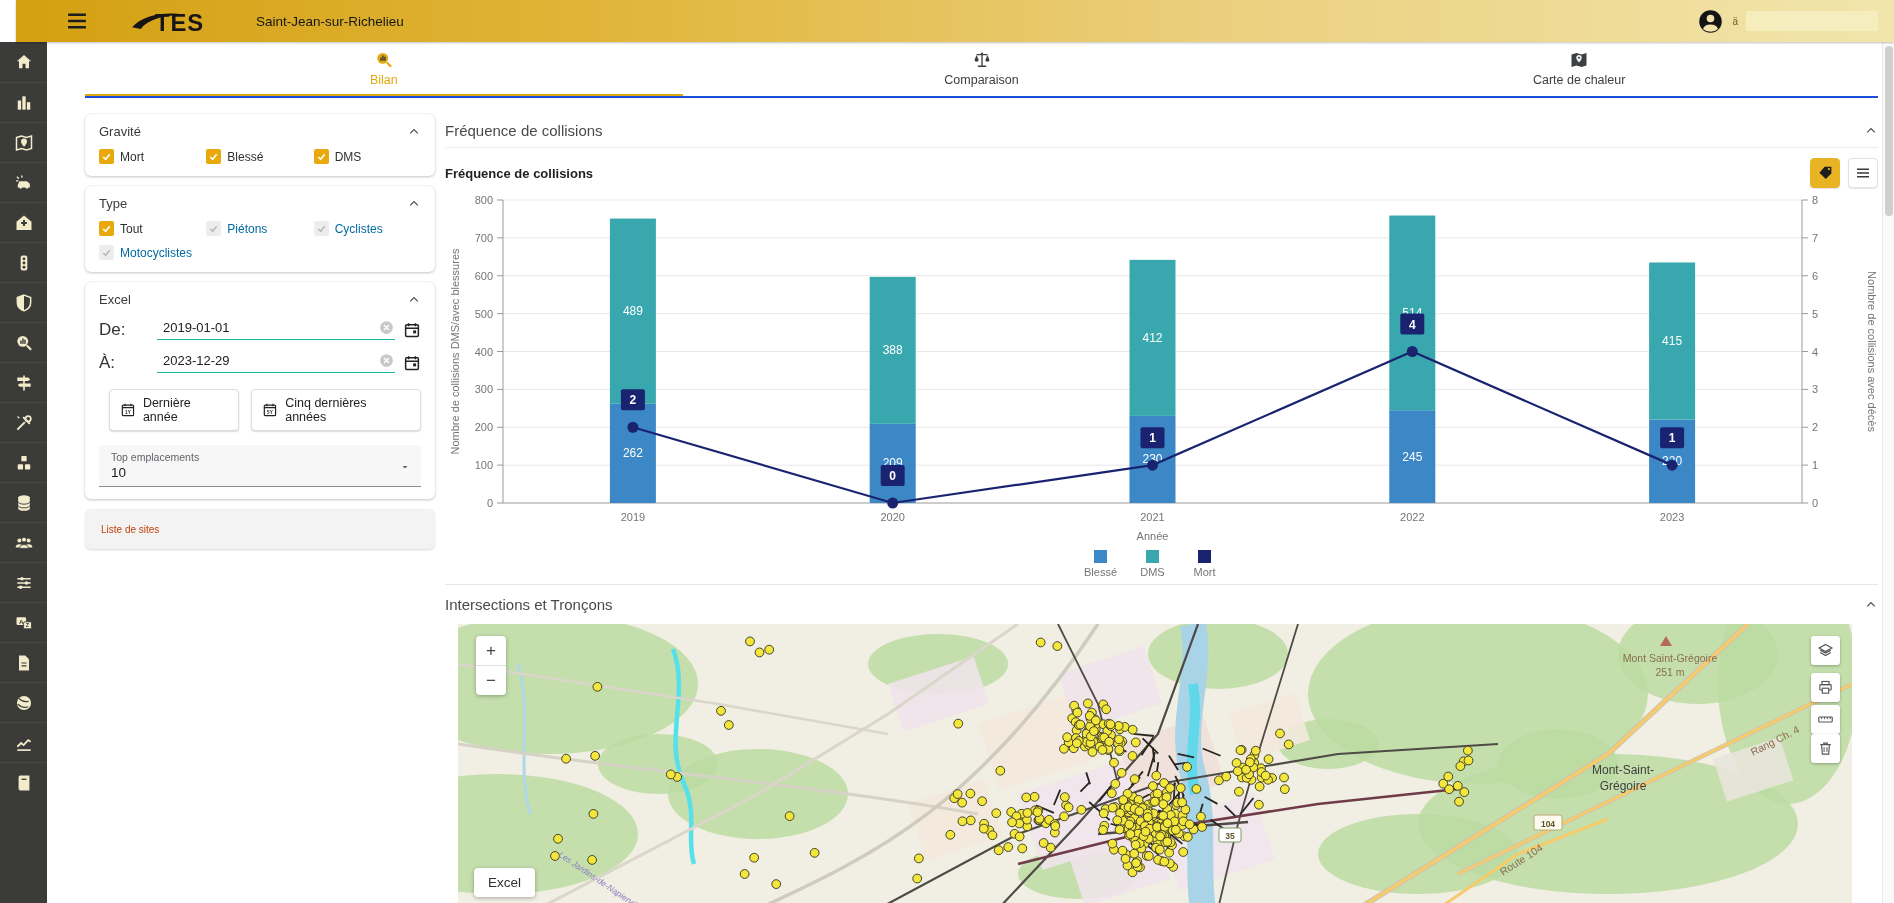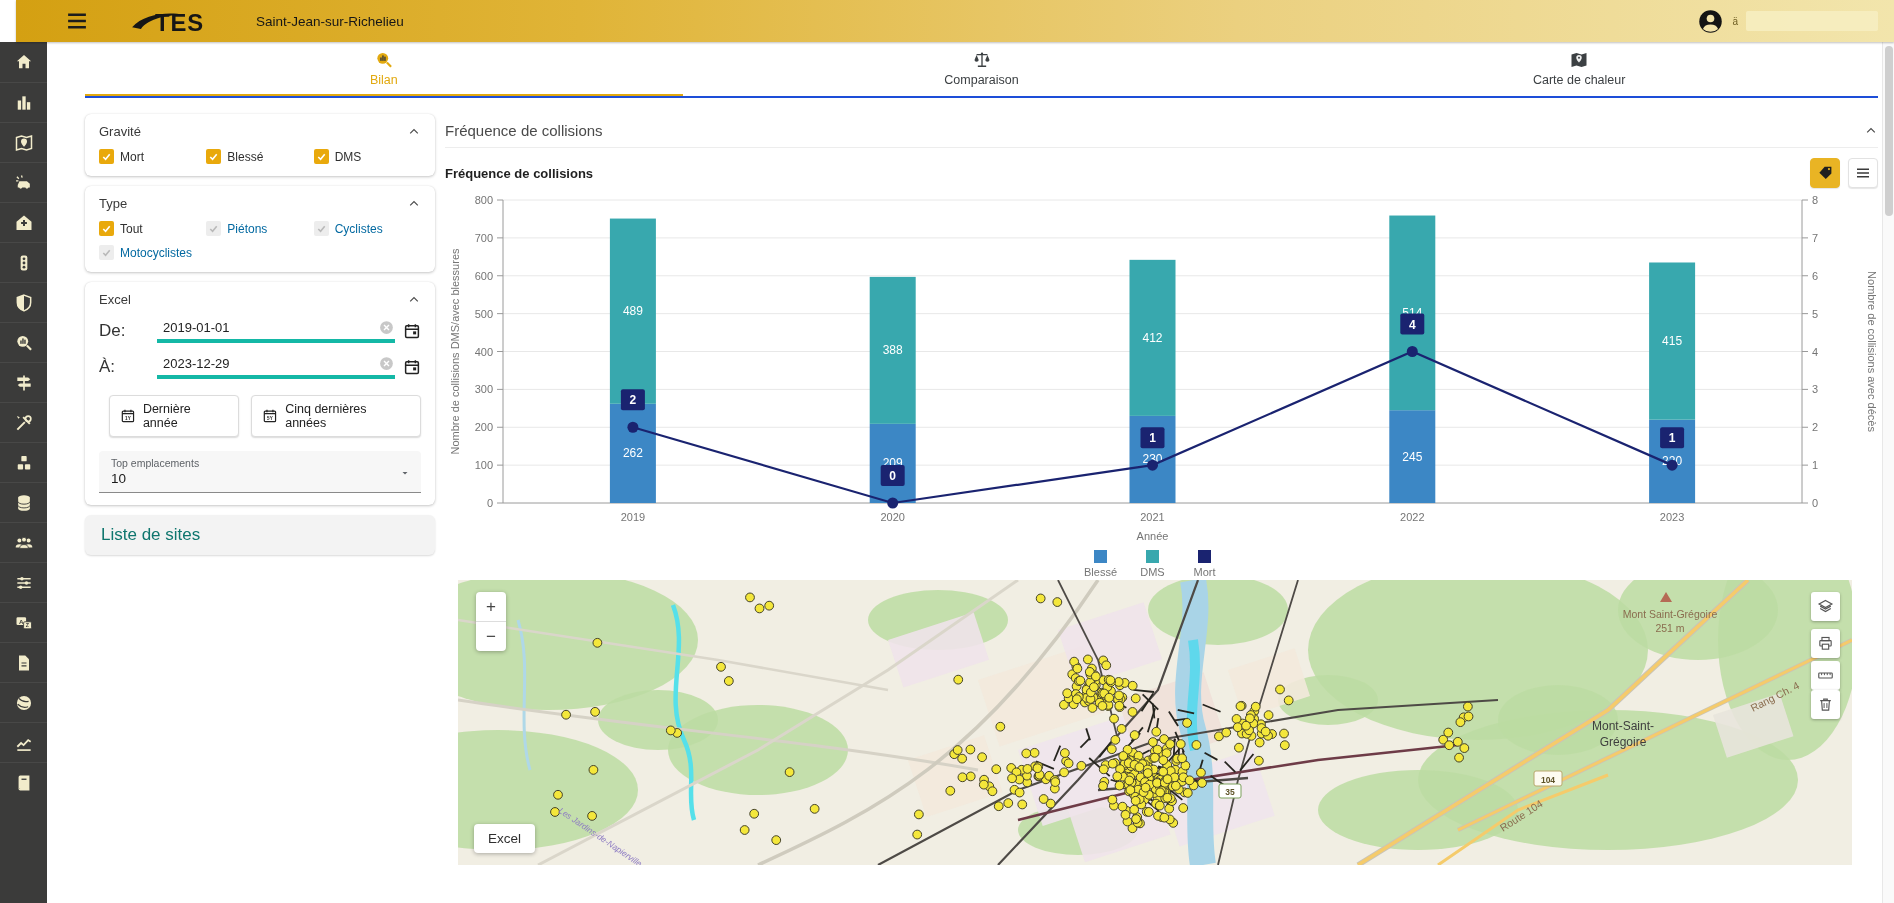--- a/index.html
+++ b/index.html
@@ -47,35 +47,35 @@
   .opts { display:grid; grid-template-columns:1fr 1fr 1fr; row-gap:9px; margin-top:10px; }
   .opt { display:flex; align-items:center; gap:6px; font-size:12px; color:#2F2F2F; cursor:pointer; }
   .opt.dis { color:#0369a1; cursor:default; }
   .cb { width:15px; height:15px; border-radius:2px; display:flex; align-items:center; justify-content:center; flex:none; }
   .cb svg { width:11px; height:11px; }
   .cbg { background:#E9A90C; color:#FFF; }
   .cbd { background:#EDEDED; color:#B9B9B9; }
 
   .frow { margin-top:12px; display:flex; align-items:center; }
   .flabel { width:58px; font-size:17px; color:#333; }
-  .dinput { flex:1; display:flex; align-items:center; border-bottom:4px solid #14b8a6; padding-bottom:3px; }
+  .dinput { flex:1; display:flex; align-items:center; border-bottom:1px solid #14b8a6; padding-bottom:3px; }
   .dval { flex:1; font-size:13px; color:#222; padding-left:6px; }
   .clr { width:17px; height:17px; cursor:pointer; }
   .calbtn { width:18px; height:18px; color:#222; margin-left:8px; cursor:pointer; }
   .btnrow { display:flex; gap:12px; margin:16px 0 4px 10px; }
   .fbtn { display:flex; align-items:center; gap:7px; border:1px solid #DCDCDC; border-radius:4px;
     padding:6px 10px; font-size:12.5px; color:#222; background:#fff; box-shadow:0 1px 1.5px rgba(0,0,0,.15); cursor:pointer; }
   .bic { width:16px; height:16px; color:#222; }
   .selwrap { margin-top:14px; background:#F7F7F7; border-bottom:1px solid #8A8A8A; border-radius:4px 4px 0 0;
     padding:6px 12px; position:relative; cursor:pointer; }
   .sellab { font-size:10.5px; color:#5F6368; }
   .selval { font-size:13.5px; color:#1A1A1A; margin-top:2px; }
   .selcaret { position:absolute; right:10px; top:16px; width:12px; height:12px; color:#5F6368; }
   .sites { margin-top:10px; background:#F3F3F3; border-radius:6px; box-shadow:0 1px 2px rgba(0,0,0,.15);
-    height:40px; display:flex; align-items:center; padding-left:16px; font-size:17px; color:#0f766e; cursor:pointer; }
+    height:40px; display:flex; align-items:center; padding-left:16px; font-size:10px; color:#c2410c; cursor:pointer; }
 
   
   .panelhead { display:flex; justify-content:space-between; align-items:center; height:34px; border-bottom:1px solid #EDEDED; }
   .ptitle { font-size:15px; color:#4A4A4A; }
   .ph2 { border-bottom:none; border-top:1px solid #E6E6E6; height:40px; margin-top:4px; }
   .charthead { display:flex; justify-content:space-between; align-items:center; margin-top:10px; }
   .ctitle2 { font-size:13px; font-weight:bold; color:#1F1F1F; }
   .ctools { display:flex; gap:8px; }
   .toolbtn { width:30px; height:30px; border-radius:4px; display:flex; align-items:center; justify-content:center;
     border:1px solid #E2E2E2; background:#fff; color:#3A3A3A; box-shadow:0 1px 1px rgba(0,0,0,.1); cursor:pointer; }
@@ -598,20 +598,28 @@
           <text transform="translate(1423,163.5) rotate(90)" text-anchor="middle" class="tick">Nombre de collisions avec décès</text>
           <text x="707.5" y="352" text-anchor="middle" class="tick">Année</text>
           <rect x="649" y="362" width="13" height="13" fill="#3C87C5"></rect>
           <text x="655.5" y="388" text-anchor="middle" class="tick" font-size="10.5">Blessé</text>
           <rect x="701" y="362" width="13" height="13" fill="#38A8AE"></rect>
           <text x="707.5" y="388" text-anchor="middle" class="tick" font-size="10.5">DMS</text>
           <rect x="753" y="362" width="13" height="13" fill="#1A2370"></rect>
           <text x="759.5" y="388" text-anchor="middle" class="tick" font-size="10.5">Mort</text>
         </svg>
 
+      <div class="panelhead ph2">
+        <span class="ptitle">Intersections et Tronçons</span>
+        <span class="chev" data-icon="chev-up">
+            <svg viewBox="0 0 24 24">
+              <path d="M5.5 14.5 12 8l6.5 6.5" fill="none" stroke="currentColor" stroke-width="2"></path>
+            </svg>
+          </span>
+      </div>
 
       <div class="mapwrap">
         <svg id="map" viewBox="0 0 1394 285" preserveAspectRatio="xMidYMid slice">
             <rect width="1394" height="285" fill="#F1EEE3"></rect>
             <ellipse cx="90" cy="60" rx="150" ry="70" fill="#BCDCA2" opacity="0.85"></ellipse>
             <ellipse cx="40" cy="210" rx="140" ry="60" fill="#BCDCA2" opacity="0.85"></ellipse>
             <ellipse cx="300" cy="170" rx="90" ry="45" fill="#BCDCA2" opacity="0.85"></ellipse>
             <ellipse cx="480" cy="40" rx="70" ry="30" fill="#BCDCA2" opacity="0.85"></ellipse>
             <ellipse cx="760" cy="30" rx="70" ry="35" fill="#BCDCA2" opacity="0.85"></ellipse>
             <ellipse cx="1020" cy="70" rx="170" ry="90" fill="#BCDCA2" opacity="0.85"></ellipse>

